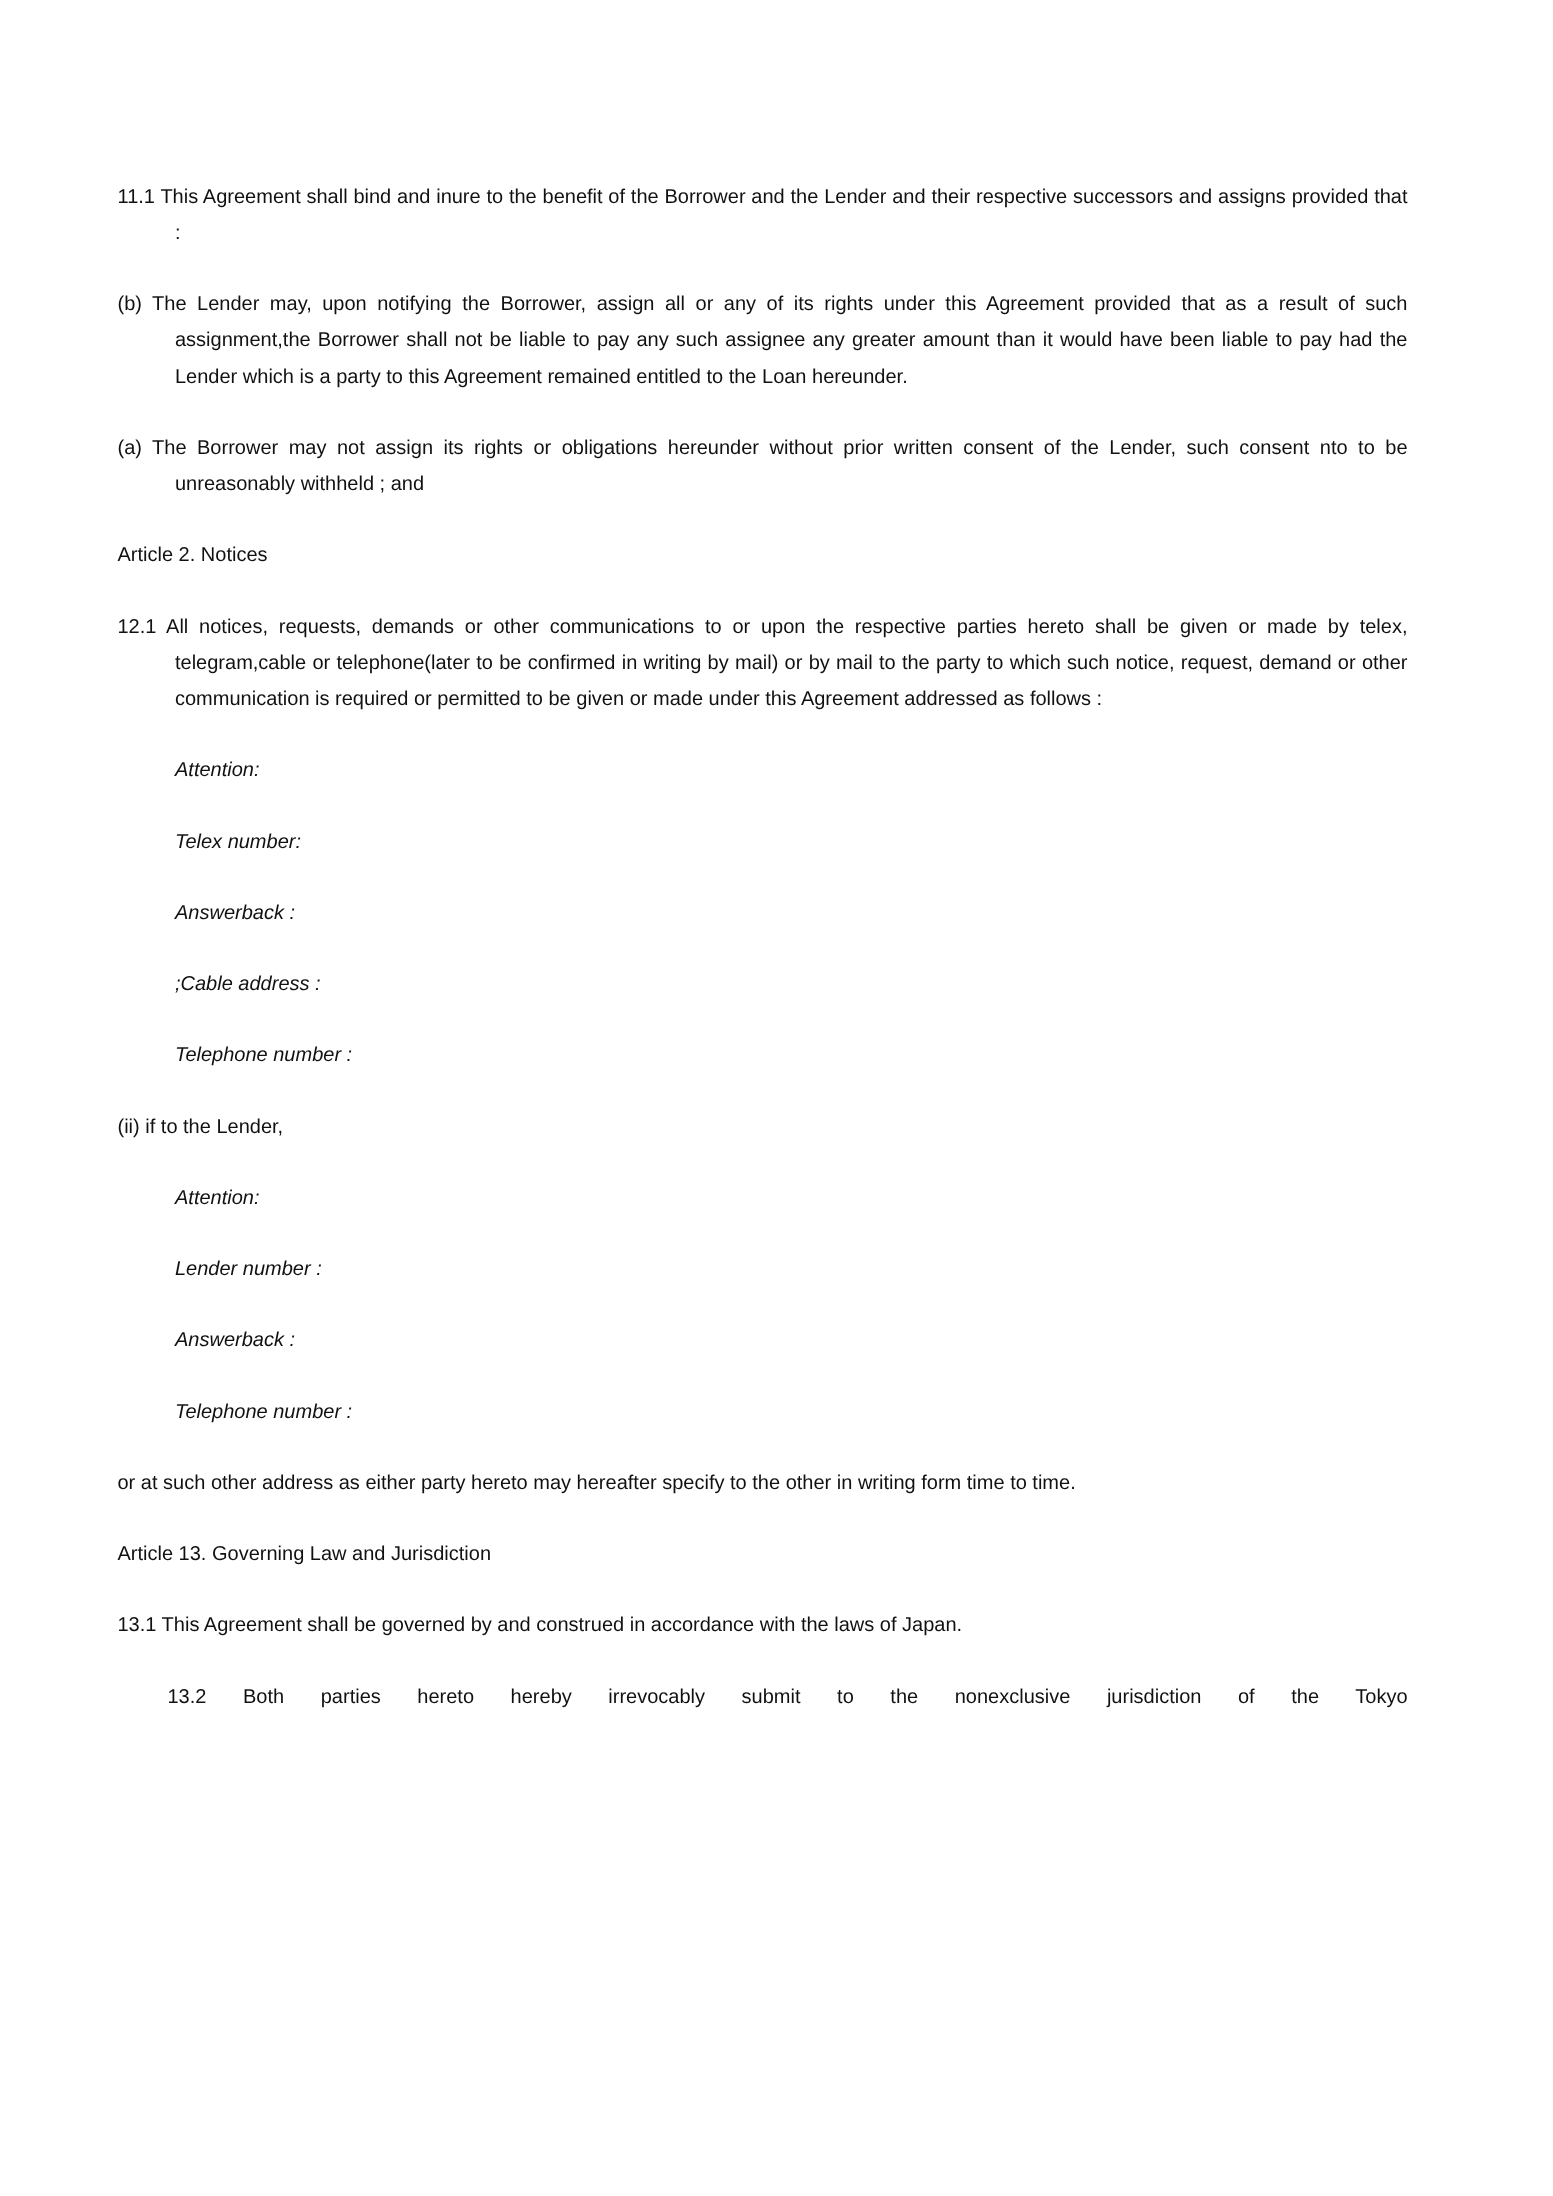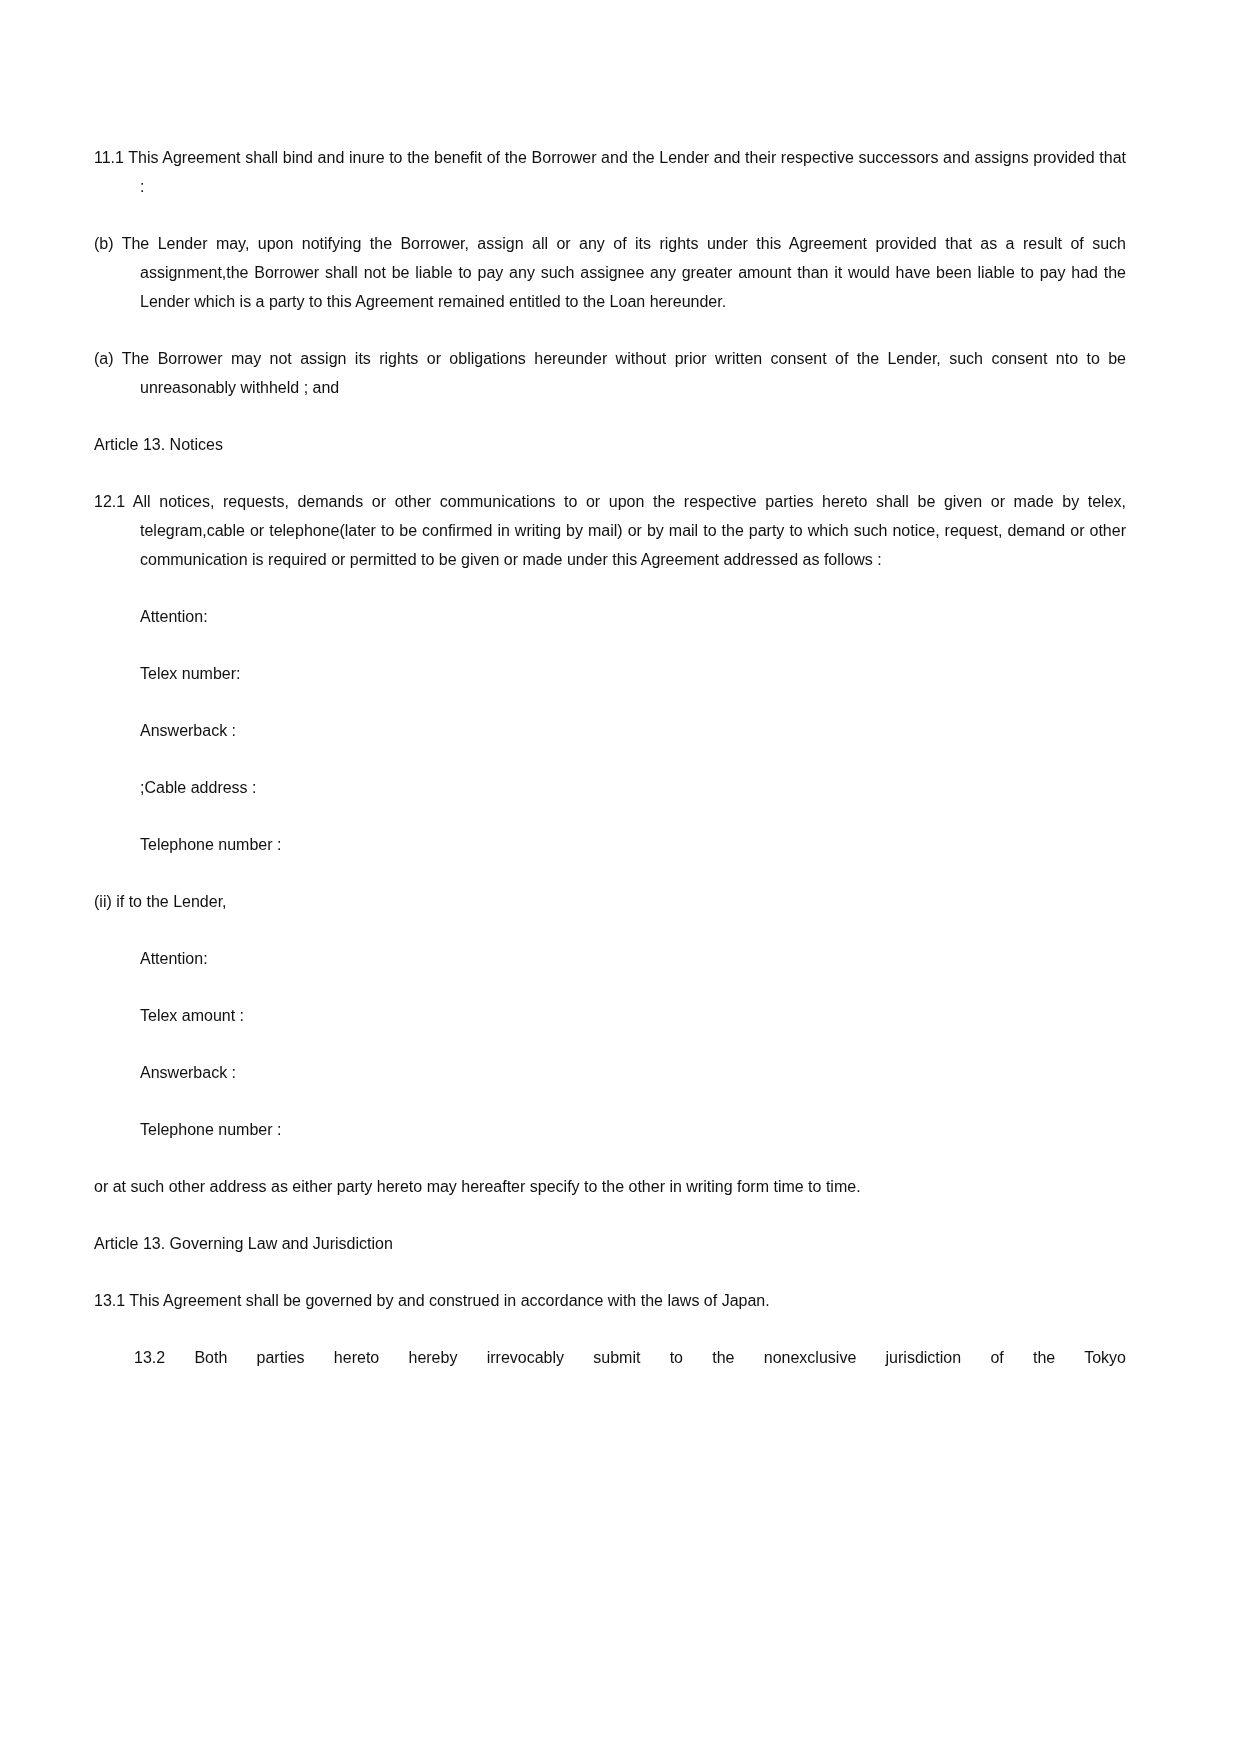--- a/index.html
+++ b/index.html
@@ -28,58 +28,59 @@
       text-align: justify;
       text-align-last: left;
     }
     .hang {
       padding-left: 46px;
       text-indent: -46px;
     }
     .field {
       padding-left: 46px;
       margin: 0 0 28px 0;
+      font-style: italic;
     }
     .nojust {
       text-align: left;
     }
     .last-line-justify {
       text-align-last: justify;
       margin-left: 40px;
     }
   </style>
 </head>
 <body>
 
 <div class="page">
 
   <p class="para hang">11.1 This Agreement shall bind and inure to the benefit of the Borrower and the Lender and their respective successors and assigns provided that :</p>
 
   <p class="para hang">(b) The Lender may, upon notifying the Borrower, assign all or any of its rights under this Agreement provided that as a result of such assignment,the Borrower shall not be liable to pay any such assignee any greater amount than it would have been liable to pay had the Lender which is a party to this Agreement remained entitled to the Loan hereunder.</p>
 
   <p class="para hang">(a) The Borrower may not assign its rights or obligations hereunder without prior written consent of the Lender, such consent nto to be unreasonably withheld ; and</p>
 
-  <p class="para nojust">Article 13. Notices</p>
+  <p class="para nojust">Article 2. Notices</p>
 
   <p class="para hang">12.1 All notices, requests, demands or other communications to or upon the respective parties hereto shall be given or made by telex, telegram,cable or telephone(later to be confirmed in writing by mail) or by mail to the party to which such notice, request, demand or other communication is required or permitted to be given or made under this Agreement addressed as follows :</p>
 
 
   <div>
     <p class="field">Attention:</p>
     <p class="field">Telex number:</p>
     <p class="field">Answerback :</p>
     <p class="field">;Cable address :</p>
     <p class="field">Telephone number :</p>
   </div>
 
   <p class="para nojust">(ii) if to the Lender,</p>
 
   <div>
     <p class="field">Attention:</p>
-    <p class="field">Telex amount :</p>
+    <p class="field">Lender number :</p>
     <p class="field">Answerback :</p>
     <p class="field">Telephone number :</p>
   </div>
 
   <p class="para">or at such other address as either party hereto may hereafter specify to the other in writing form time to time.</p>
 
   <p class="para nojust">Article 13. Governing Law and Jurisdiction</p>
 
   <p class="para">13.1 This Agreement shall be governed by and construed in accordance with the laws of Japan.</p>
 

